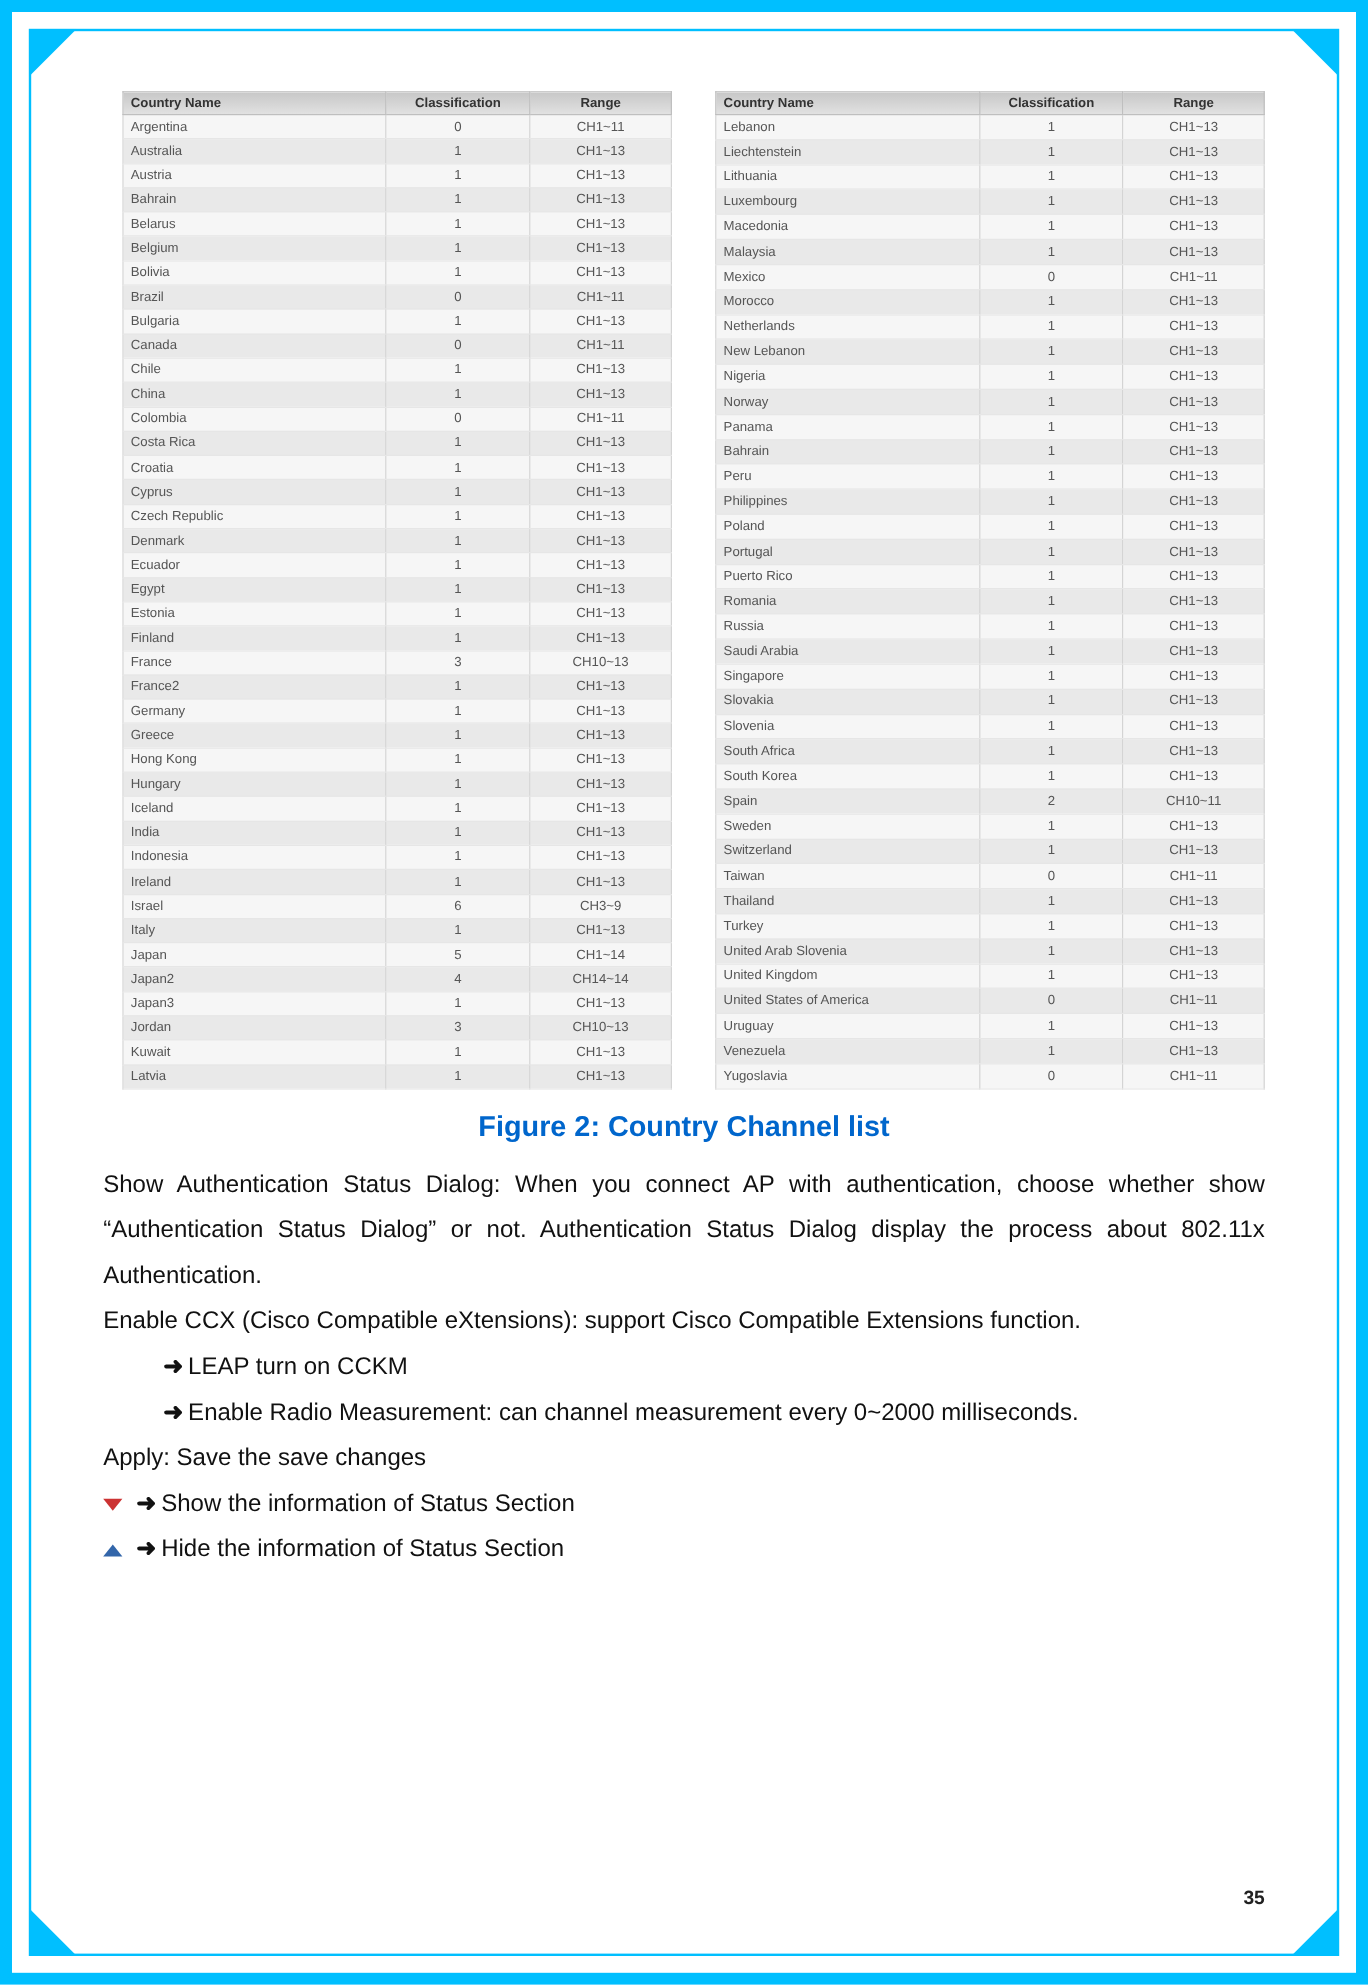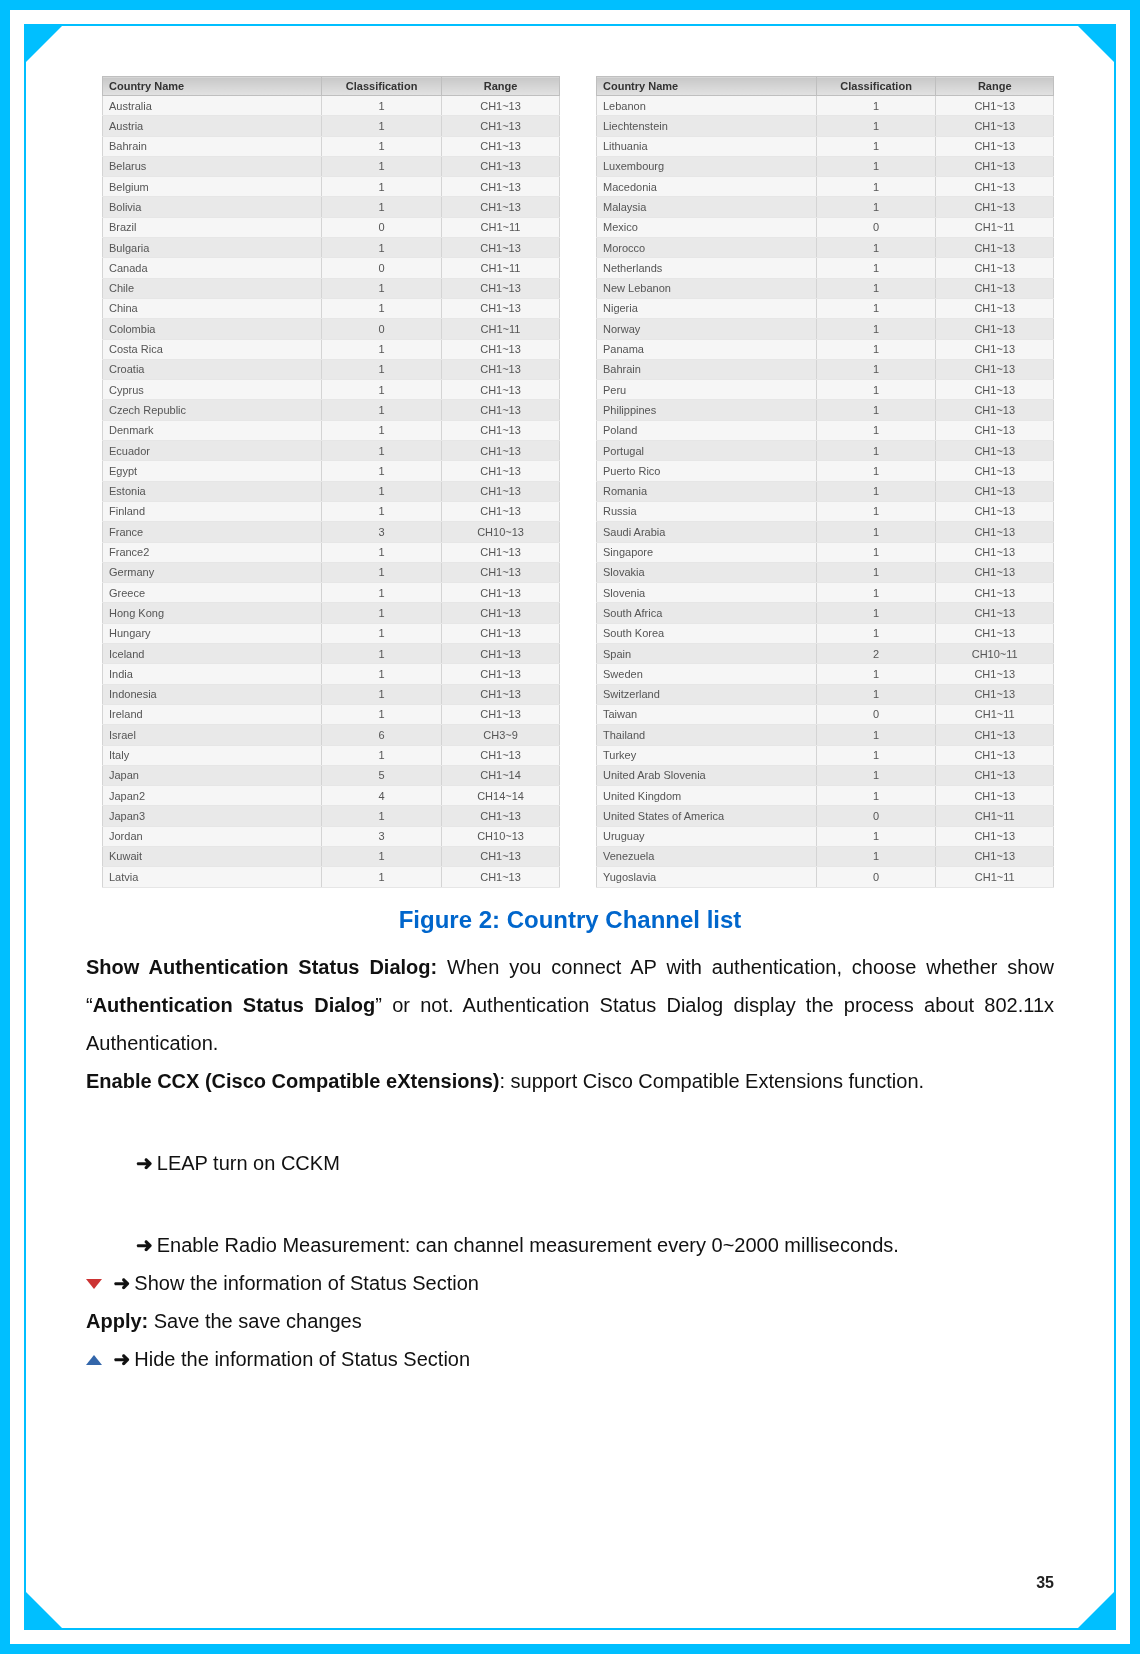--- a/index.html
+++ b/index.html
@@ -83,24 +83,23 @@
     font-weight: bold;
     margin: 18px 0 14px 0;
     font-size: 24px;
   }
   .body-text {
     font-size: 20px;
     line-height: 1.9;
     text-align: justify;
     color: #111;
   }
-  .body-text b { font-weight: bold; }
+  .body-text b { font-weight: normal; }
   .indent {
     padding-left: 50px;
-    margin-top: 44px;
   }
   .arrow {
     font-weight: bold;
     margin-right: 4px;
   }
   .tri-down {
     display:inline-block;
     width:0;height:0;
     border-left:8px solid transparent;
     border-right:8px solid transparent;
@@ -139,20 +138,25 @@
       <div class="tables-row">
         <table class="country">
           <thead>
             <tr>
               <th class="c1">Country Name</th>
               <th class="c2">Classification</th>
               <th class="c3">Range</th>
             </tr>
           </thead>
           <tbody id="tbody-left">
+              <tr>
+                <td class="c1">Argentina</td>
+                <td class="c2">0</td>
+                <td class="c3">CH1~11</td>
+              </tr>
               <tr>
                 <td class="c1">Australia</td>
                 <td class="c2">1</td>
                 <td class="c3">CH1~13</td>
               </tr>
               <tr>
                 <td class="c1">Austria</td>
                 <td class="c2">1</td>
                 <td class="c3">CH1~13</td>
               </tr>
@@ -562,26 +566,26 @@
       </div>
 
       <div class="body-text indent">
         <span class="arrow">➜</span><span>LEAP turn on CCKM</span>
       </div>
       <div class="body-text indent">
         <span class="arrow">➜</span><span>Enable Radio Measurement: can channel measurement every 0~2000 milliseconds.</span>
       </div>
 
       <div class="body-text">
+        <b>Apply:</b><span> Save the save changes</span>
+      </div>
+
+      <div class="body-text">
         <span class="tri-down"></span>
         <span class="arrow">➜</span><span>Show the information of Status Section</span>
-      </div>
-
-      <div class="body-text">
-        <b>Apply:</b><span> Save the save changes</span>
       </div>
       <div class="body-text">
         <span class="tri-up"></span>
         <span class="arrow">➜</span><span>Hide the information of Status Section</span>
       </div>
 
       <div class="page-number">35</div>
     </div>
   </div>
 </div>

